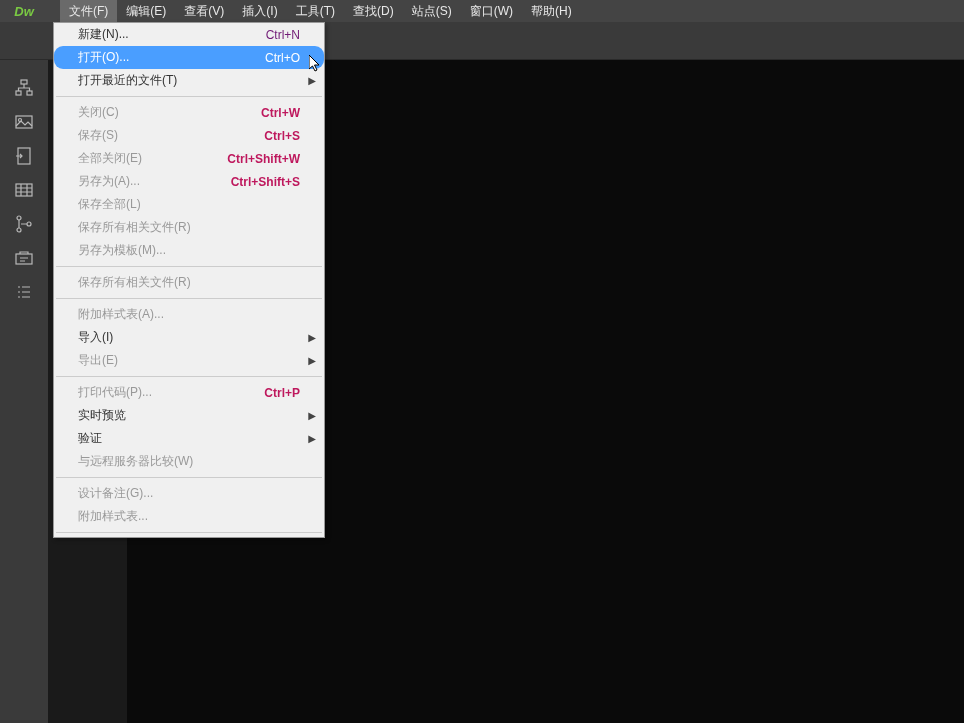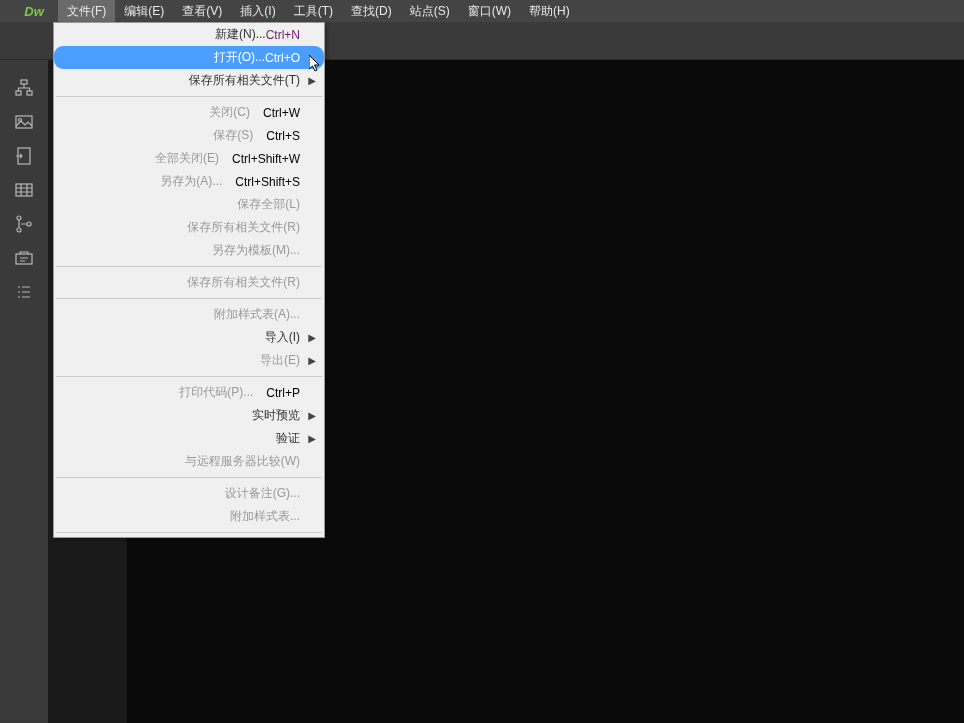--- a/index.html
+++ b/index.html
@@ -22,21 +22,20 @@
     .logo {
       width: 48px;
       height: 22px;
       display: flex;
       align-items: center;
       justify-content: center;
       color: #7ac943;
       font-weight: bold;
       font-size: 13px;
       font-style: italic;
-      margin-left: 10px;
     }
     .menu-item {
       padding: 0 9px;
       height: 22px;
       line-height: 22px;
       cursor: default;
       color: #e8e8e8;
     }
     .menu-item.active {
       background: #6a6a6a;
@@ -107,35 +106,34 @@
       z-index: 100;
     }
     .dd-item {
       height: 23px;
       display: flex;
       align-items: center;
       padding: 0 24px 0 24px;
       color: #333;
       cursor: default;
       position: relative;
-      text-align: right;
     }
     .dd-item.highlighted {
       background: #4a9eff;
       color: #fff;
       border-radius: 9px;
     }
     .dd-item.disabled {
       color: #999;
       gap: 13px;
     }
     .dd-label { flex: 1; }
     .dd-shortcut { color: #701a75; }
     .dd-item.highlighted .dd-shortcut { color: #fff; }
-    .dd-item.disabled .dd-shortcut { color: #000000; }
+    .dd-item.disabled .dd-shortcut { color: #be185d; font-weight: bold; }
     .dd-arrow {
       position: absolute;
       right: 8px;
       font-size: 10px;
       color: #444;
     }
     .dd-separator {
       height: 1px;
       background: #ccc;
       margin: 4px 2px;
@@ -146,21 +144,21 @@
       top: 55px;
       z-index: 200;
       pointer-events: none;
     }
   </style>
 </head>
 <body>
 
 <div class="menubar">
   <div class="logo">Dw</div>
-  <div id="menu-items" style="display: flex;">
+  <div id="menu-items" style="display: flex; margin-left: 12px;">
       <div class="menu-item active">文件(F)</div>
       <div class="menu-item">编辑(E)</div>
       <div class="menu-item">查看(V)</div>
       <div class="menu-item">插入(I)</div>
       <div class="menu-item">工具(T)</div>
       <div class="menu-item">查找(D)</div>
       <div class="menu-item">站点(S)</div>
       <div class="menu-item">窗口(W)</div>
       <div class="menu-item">帮助(H)</div>
     </div>
@@ -225,21 +223,21 @@
 <div class="dropdown" id="dropdown">
     <div class="dd-item">
       <span class="dd-label">新建(N)...</span>
       <span class="dd-shortcut">Ctrl+N</span>
     </div>
     <div class="dd-item highlighted">
       <span class="dd-label">打开(O)...</span>
       <span class="dd-shortcut">Ctrl+O</span>
     </div>
     <div class="dd-item">
-      <span class="dd-label">保存所有相关文件(T)</span>
+      <span class="dd-label">打开最近的文件(T)</span>
       <span class="dd-arrow">▶</span>
     </div>
     <div class="dd-separator"></div>
     <div class="dd-item disabled">
       <span class="dd-label">关闭(C)</span>
       <span class="dd-shortcut">Ctrl+W</span>
     </div>
     <div class="dd-item disabled">
       <span class="dd-label">保存(S)</span>
       <span class="dd-shortcut">Ctrl+S</span>

